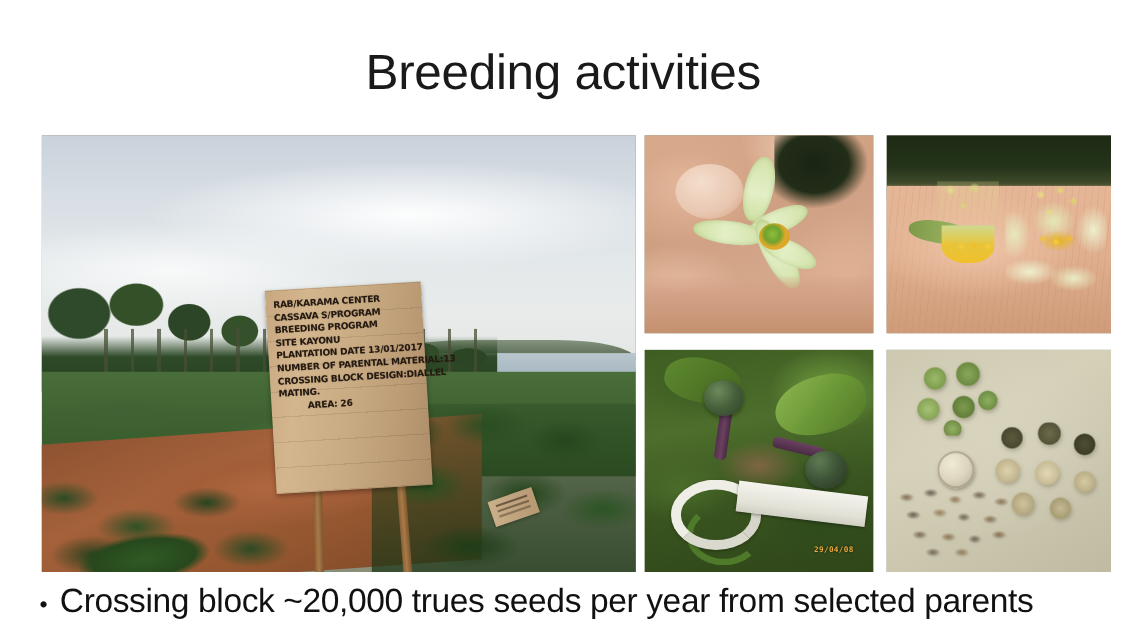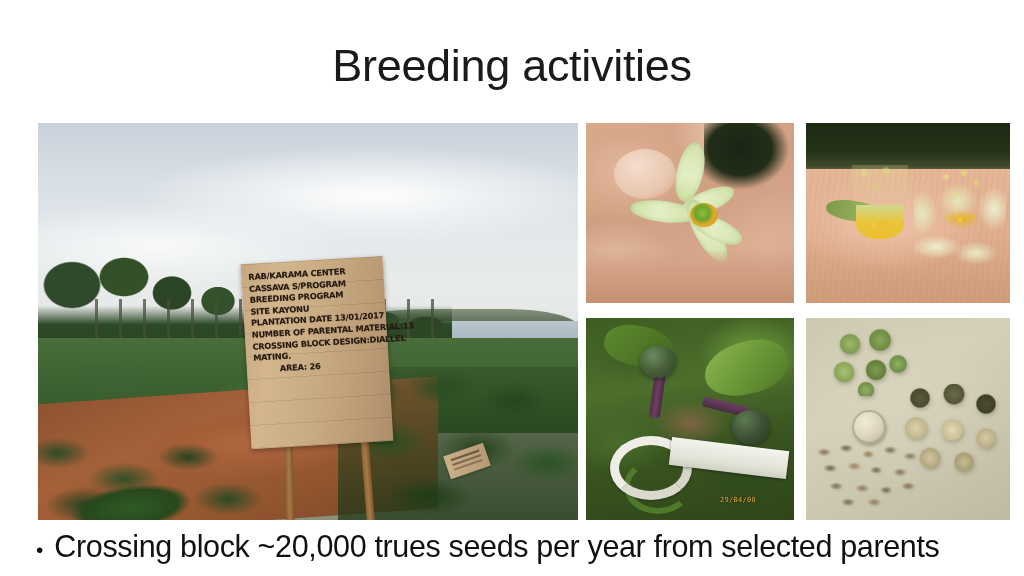--- a/index.html
+++ b/index.html
@@ -384,26 +384,27 @@
     box-shadow: 0 1px 3px rgba(0,0,0,.3);
   }
   #fr-tendril {
     left: 38px; top: 140px; width: 56px; height: 44px;
     border: 6px solid #4f7a2a;
     border-radius: 50%;
     border-top-color: transparent;
     border-right-color: transparent;
   }
   #fr-datestamp {
-    left: 134px; top: 178px;
+    left: 154px; top: 178px;
     color: #e9a83c;
     font-family: "DejaVu Sans Mono", monospace;
     font-size: 7px;
     letter-spacing: .3px;
     text-shadow: 0 0 2px rgba(0,0,0,.8);
+    font-weight: bold;
   }
 
   
   #photo-seeds { left: 806px; top: 318px; width: 204px; height: 202px; }
   #sd-bg {
     left: 0; top: 0; width: 204px; height: 202px;
     background:
       radial-gradient(ellipse 140px 110px at 45% 40%, #d7d3bd 0%, rgba(215,211,189,0) 82%),
       linear-gradient(150deg, #cdc8b0 0%, #d5d1b9 36%, #c9c4ac 72%, #bfbaa2 100%);
   }

